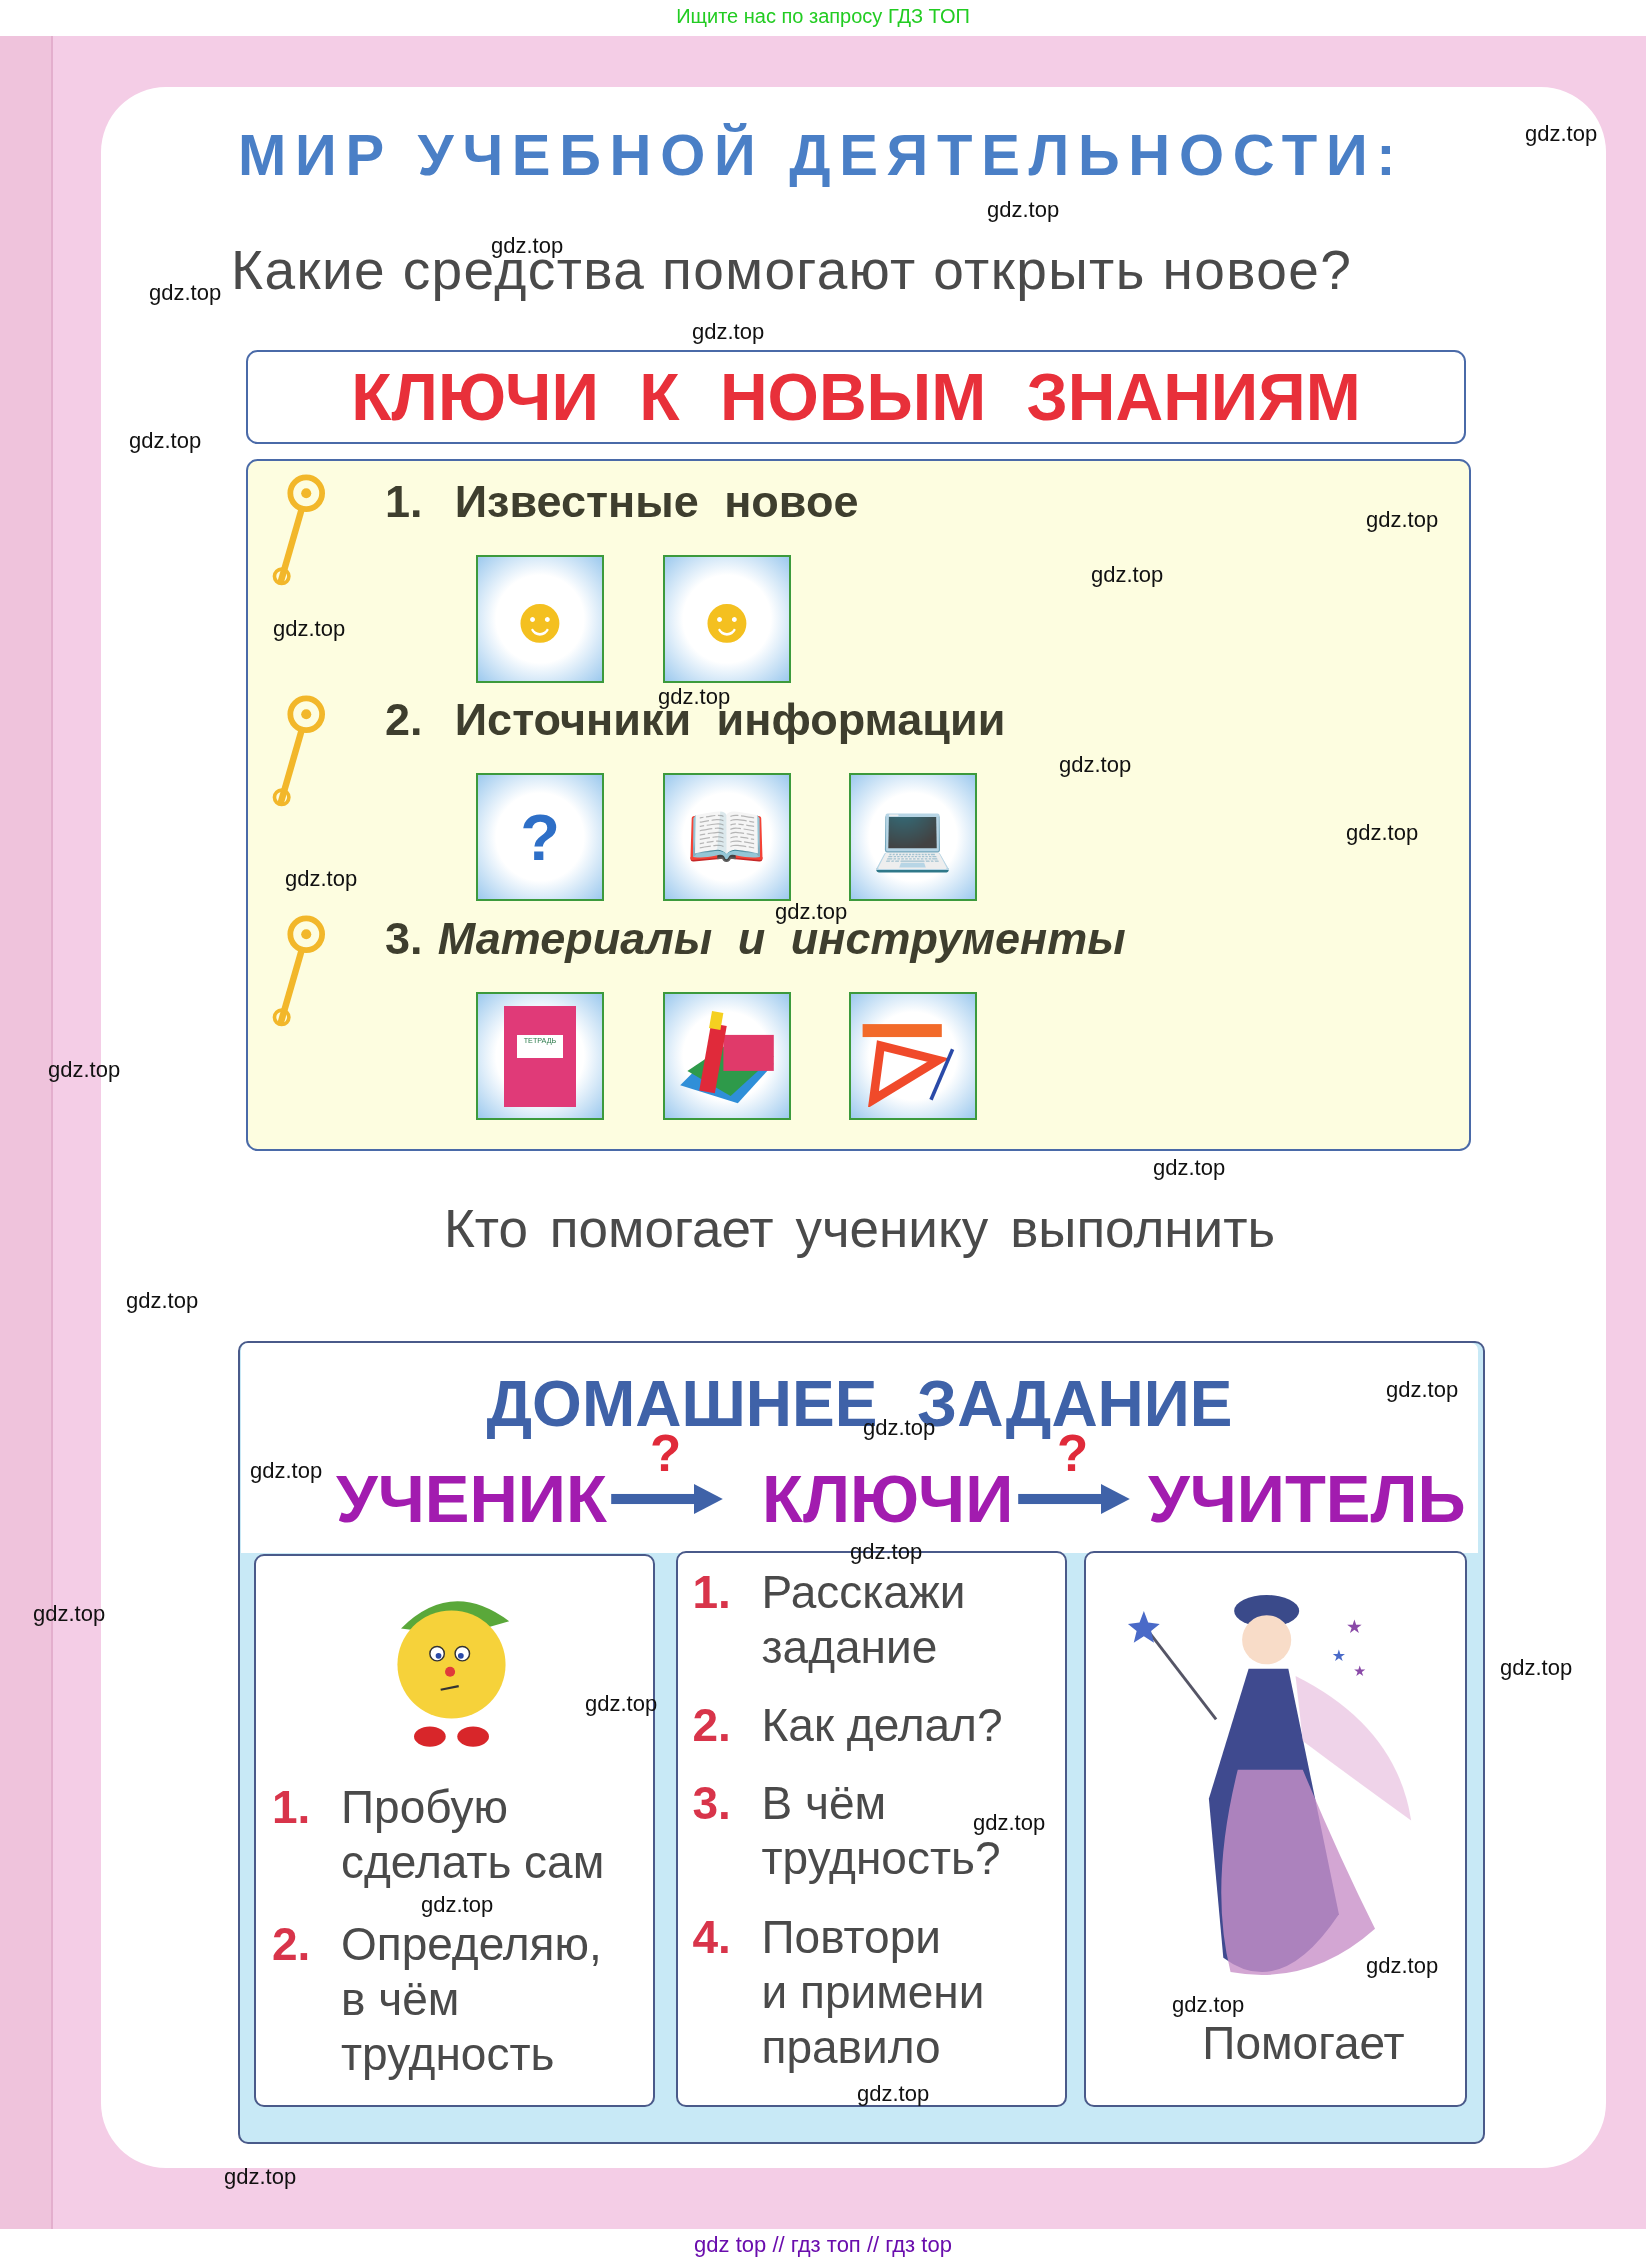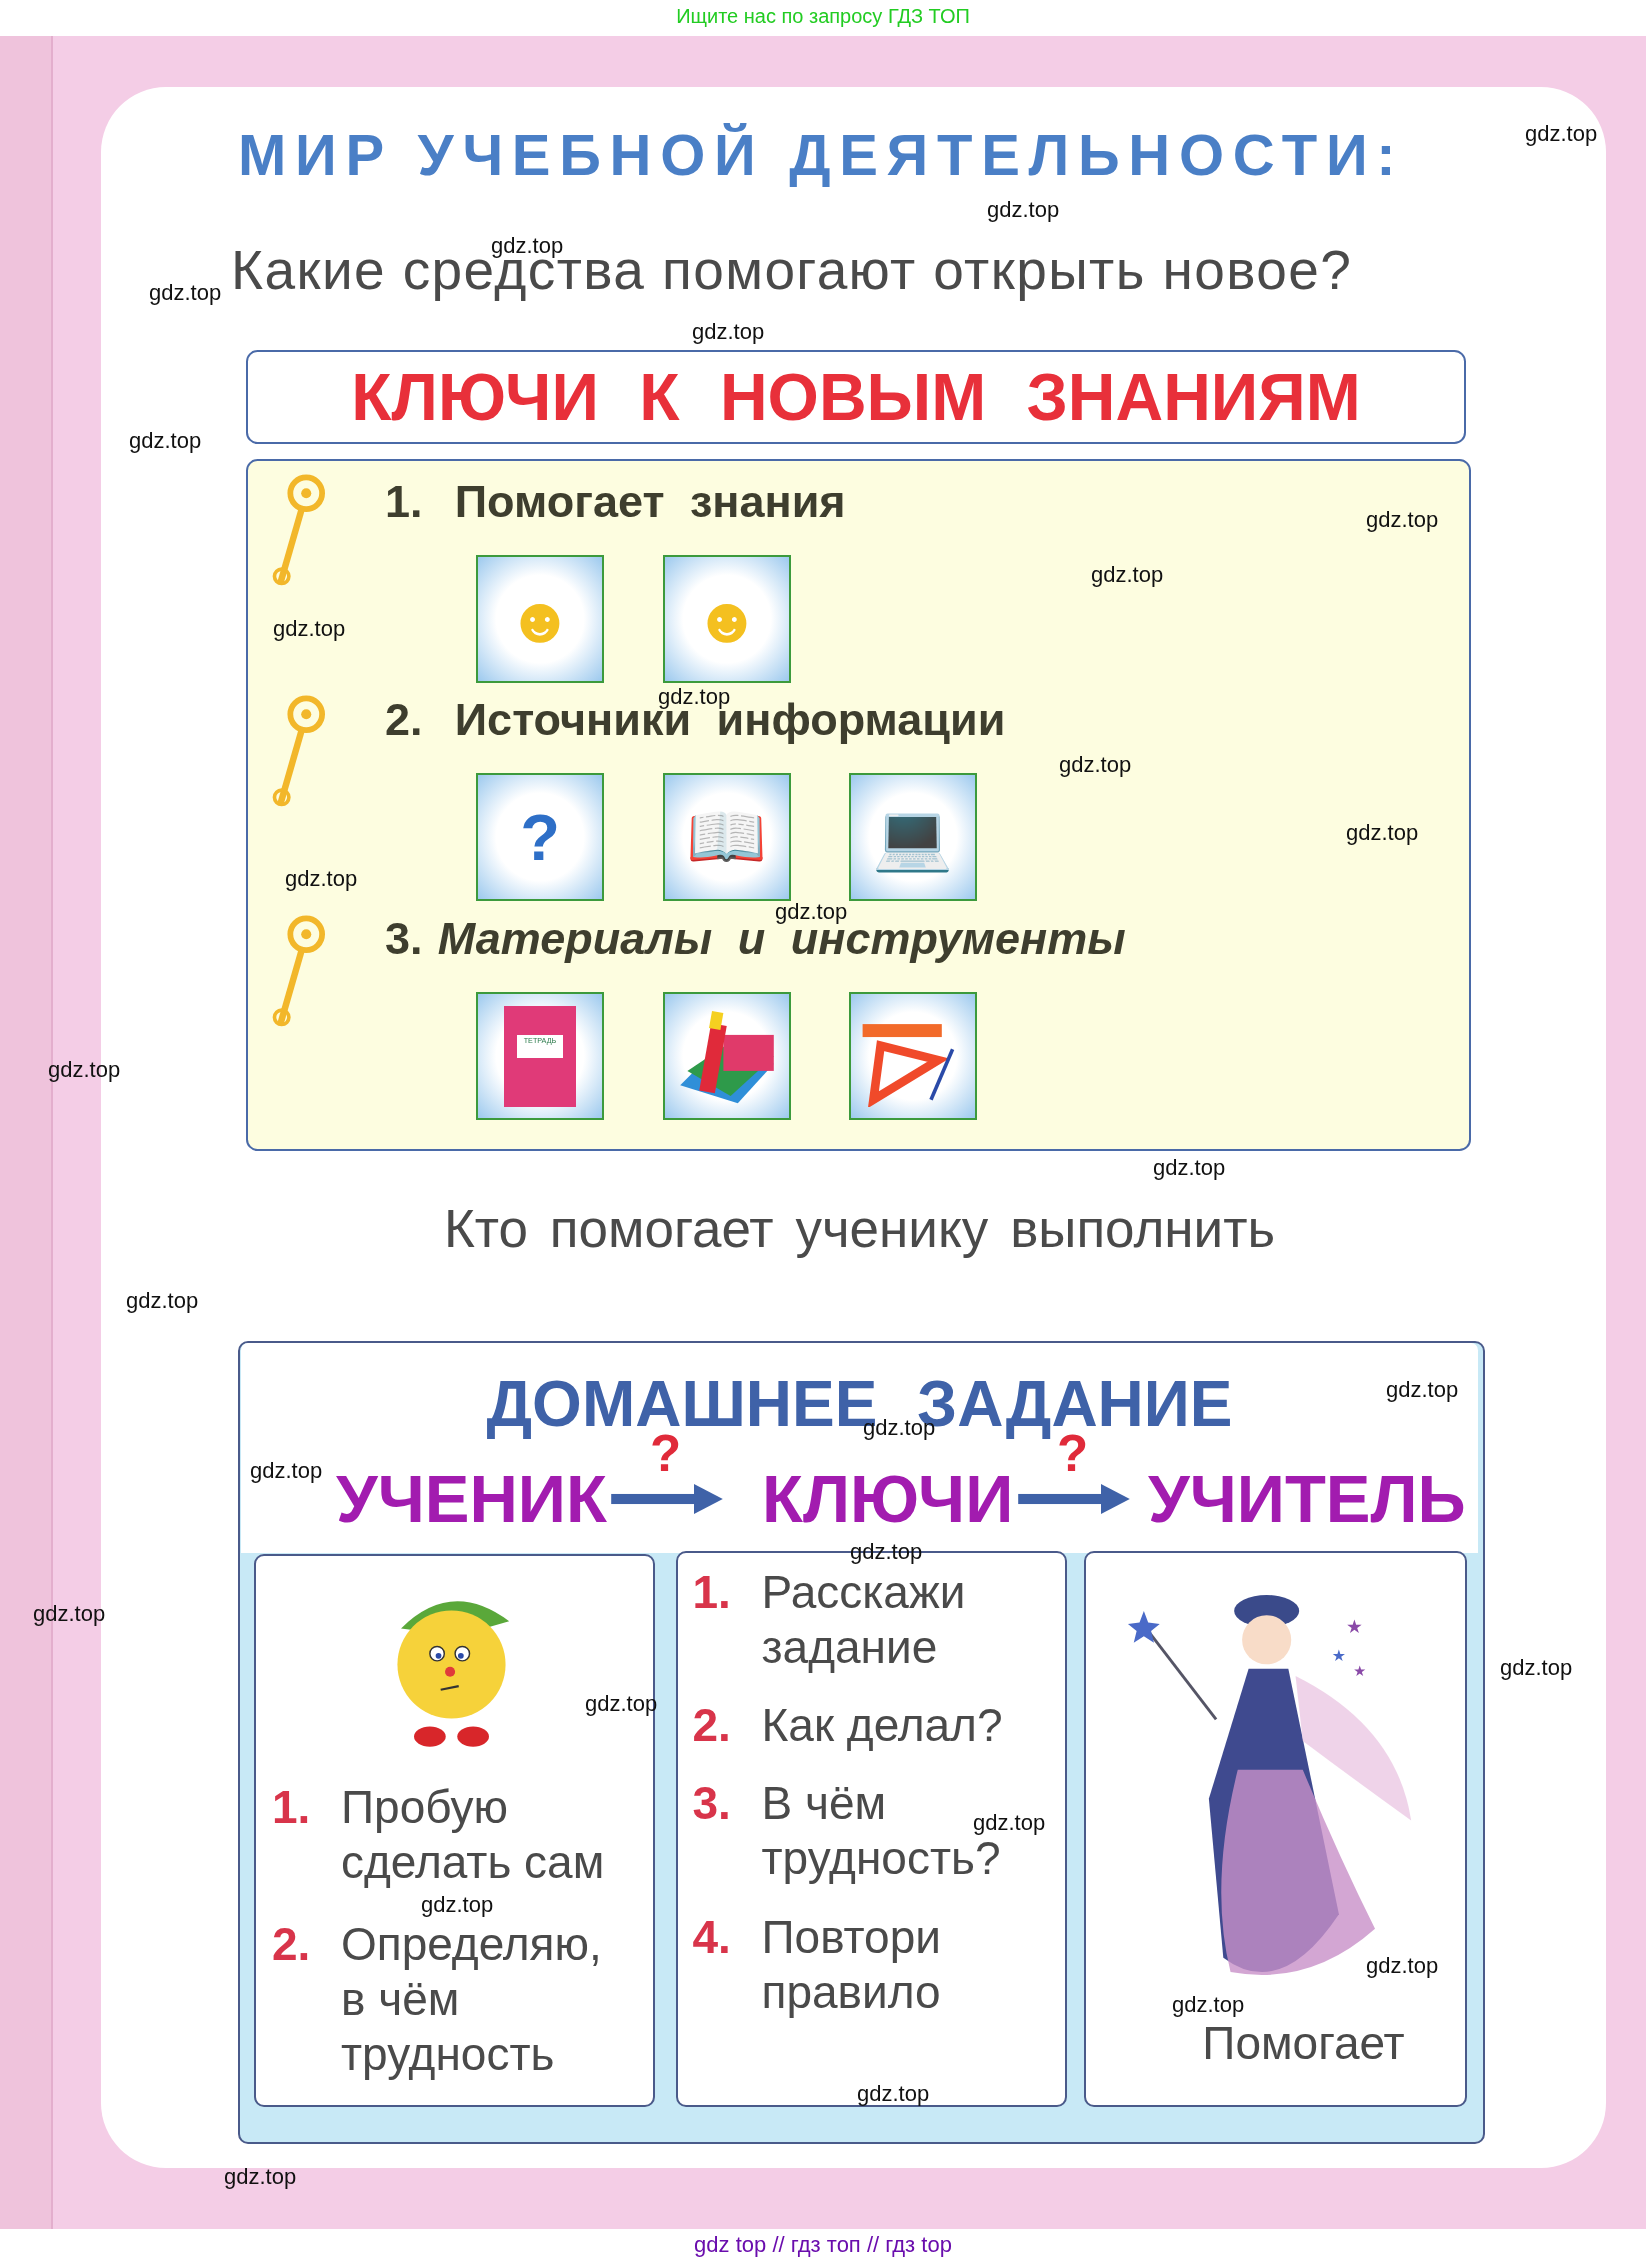--- a/index.html
+++ b/index.html
@@ -48,21 +48,21 @@
 <div class="abs keys-box">
 
   <svg class="abs key-icon" style="left:22px;top:7.2px;" viewBox="0 0 80 180">
     <circle cx="50" cy="35" r="22" fill="none" stroke="#f2b72a" stroke-width="8"></circle>
     <circle cx="50" cy="35" r="7" fill="#f2b72a"></circle>
     <line x1="44" y1="56" x2="14" y2="160" stroke="#f2b72a" stroke-width="9"></line>
     <circle cx="16" cy="150" r="10" fill="none" stroke="#f2b72a" stroke-width="5"></circle>
   </svg>
   <div class="abs" style="left:137px;top:14.5px;">
     <span class="key-row-title">1.</span>
-    <span class="key-row-title" style="margin-left:29px;">Помогает знания</span>
+    <span class="key-row-title" style="margin-left:29px;">Известные новое</span>
   </div>
   <div class="abs thumb" style="left:228px;top:94px;">
       <span style="color:#f4c020;">☻</span>
     </div>
   <div class="abs thumb" style="left:415px;top:94px;">
       <span style="color:#f4c020;">☻</span>
     </div>
 
   <svg class="abs key-icon" style="left:22px;top:228px;" viewBox="0 0 80 180">
     <circle cx="50" cy="35" r="22" fill="none" stroke="#f2b72a" stroke-width="8"></circle>
@@ -187,20 +187,21 @@
     <span class="num">3.</span>
     <div style="margin-left:69px;">
       <span class="txt">В чём</span>
       <span class="txt">трудность?</span>
     </div>
   </div>
   <div class="item" style="left:14.5px;top:357px;width:361px;">
     <span class="num">4.</span>
     <div style="margin-left:69px;">
       <span class="txt">Повтори</span>
+      <span class="txt">и примени</span>
       <span class="txt">правило</span>
     </div>
   </div>
 </div>
 
 <div class="abs card" style="left:1084px;top:1551px;width:379px;height:552px;">
   <svg class="abs" style="left:36px;top:29px;" width="311" height="419" viewBox="0 0 430 580">
     <line x1="30" y1="60" x2="130" y2="190" stroke="#556" stroke-width="4"></line>
     <polygon points="30,40 36,56 52,58 40,68 44,84 30,75 16,84 20,68 8,58 24,56" fill="#4a6ac8"></polygon>
     <ellipse cx="200" cy="40" rx="45" ry="22" fill="#3a4a8a"></ellipse>

